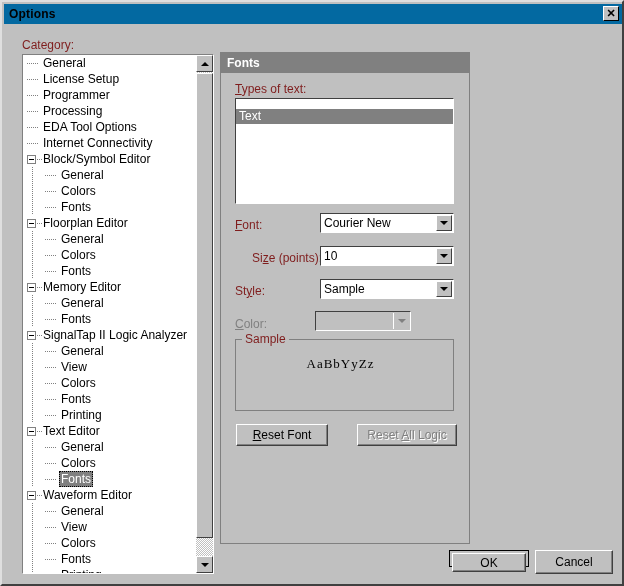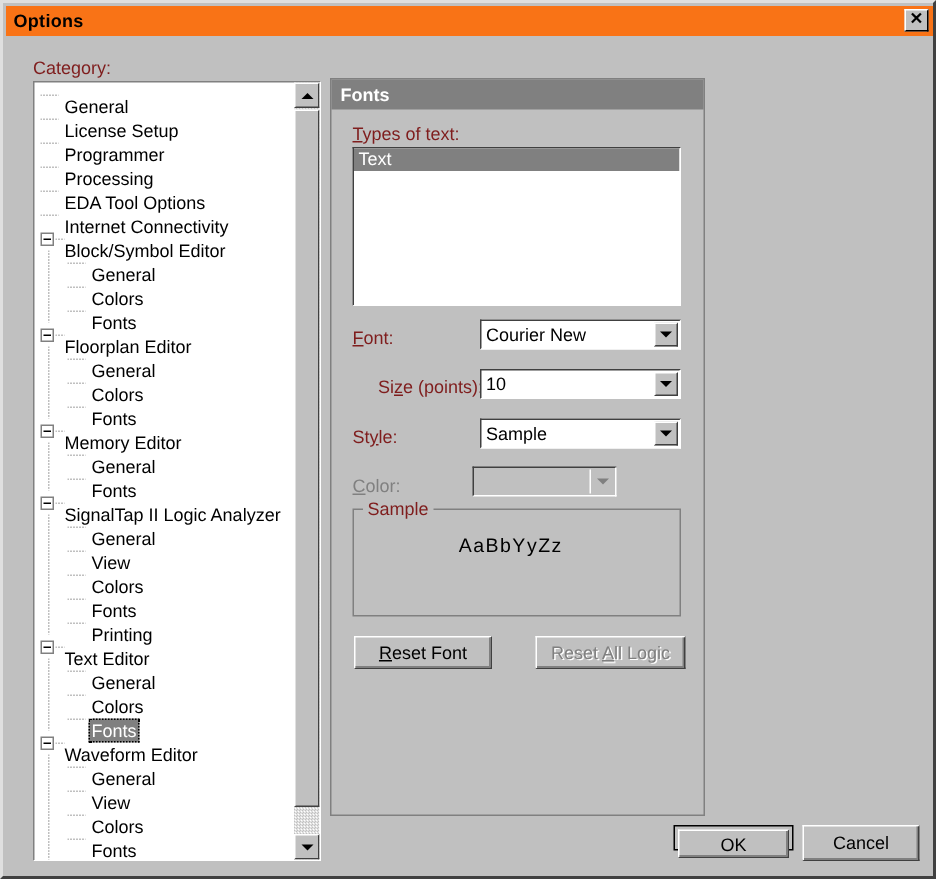--- a/index.html
+++ b/index.html
@@ -28,21 +28,21 @@
     border-right: 2px solid #404040;
     border-bottom: 2px solid #404040;
     box-sizing: border-box;
   }
 
   
   #titlebar {
     position: absolute;
     left: 2px; top: 2px;
     width: 618px; height: 20px;
-    background: #f97316;
+    background: #0369a1;
     display: flex;
     align-items: center;
   }
   #title-text {
     color: #000;
     font-weight: bold;
     font-size: 12px;
     margin-left: 5px;
     letter-spacing: 0.2px;
   }
@@ -134,21 +134,20 @@
     top: 0;
     width: 1px;
     height: 16px;
     background-image: linear-gradient(to bottom, #808080 1px, transparent 1px);
     background-size: 1px 2px;
   }
   .tree-row .label {
     position: absolute;
     top: 0;
     padding: 0 2px;
-    margin-top: 8px;
   }
   .tree-row.selected .label {
     background: #808080;
     color: #ffffff;
     outline: 1px dotted #000;
     outline-offset: -1px;
   }
   
   .lvl0 .knob { left: 4px; }
   .lvl0 .dots { left: 4px; width: 12px; }
@@ -243,20 +242,21 @@
   .list-item {
     height: 15px;
     line-height: 15px;
     padding-left: 3px;
     font-size: 12px;
     white-space: nowrap;
   }
   .list-item.selected {
     background: #808080;
     color: #ffffff;
+    margin-top: 10px;
   }
 
   
   .combo {
     position: absolute;
     width: 134px; height: 20px;
     background: #ffffff;
     border-top: 1px solid #404040;
     border-left: 1px solid #404040;
     border-right: 1px solid #ffffff;
@@ -319,21 +319,21 @@
     left: 240px; top: 330px;
     background: #c0c0c0;
     padding: 0 3px;
     font-size: 12px;
   }
   #sample-text {
     position: absolute;
     left: 0; right: 8px;
     top: 16px;
     text-align: center;
-    font-family: Liberation Sans, sans-serif;
+    font-family: Liberation Serif, serif;
     font-size: 13px;
     letter-spacing: 1px;
     color: #000;
   }
 
   
   .btn {
     position: absolute;
     background: #c0c0c0;
     border-top: 1px solid #ffffff;

